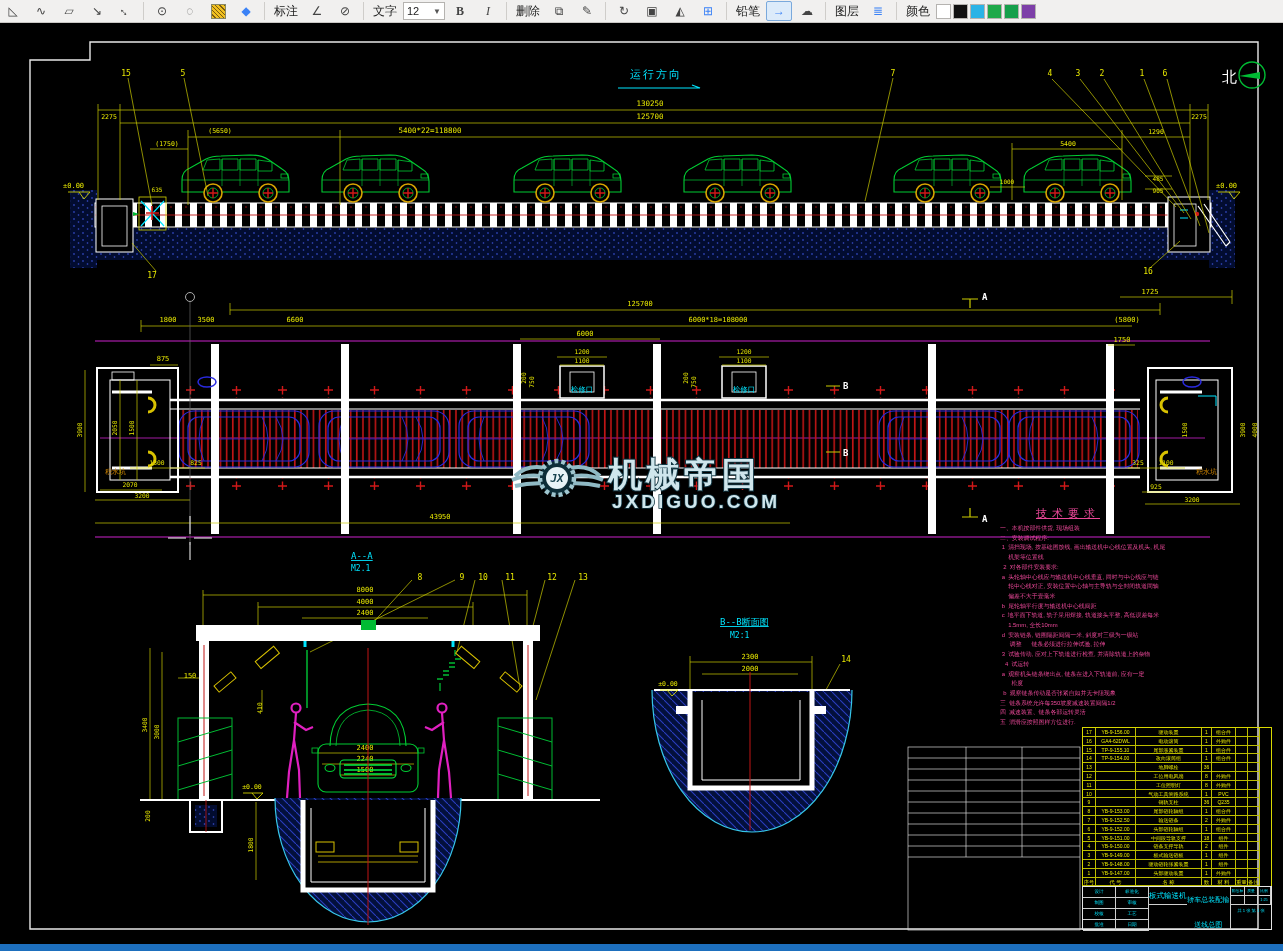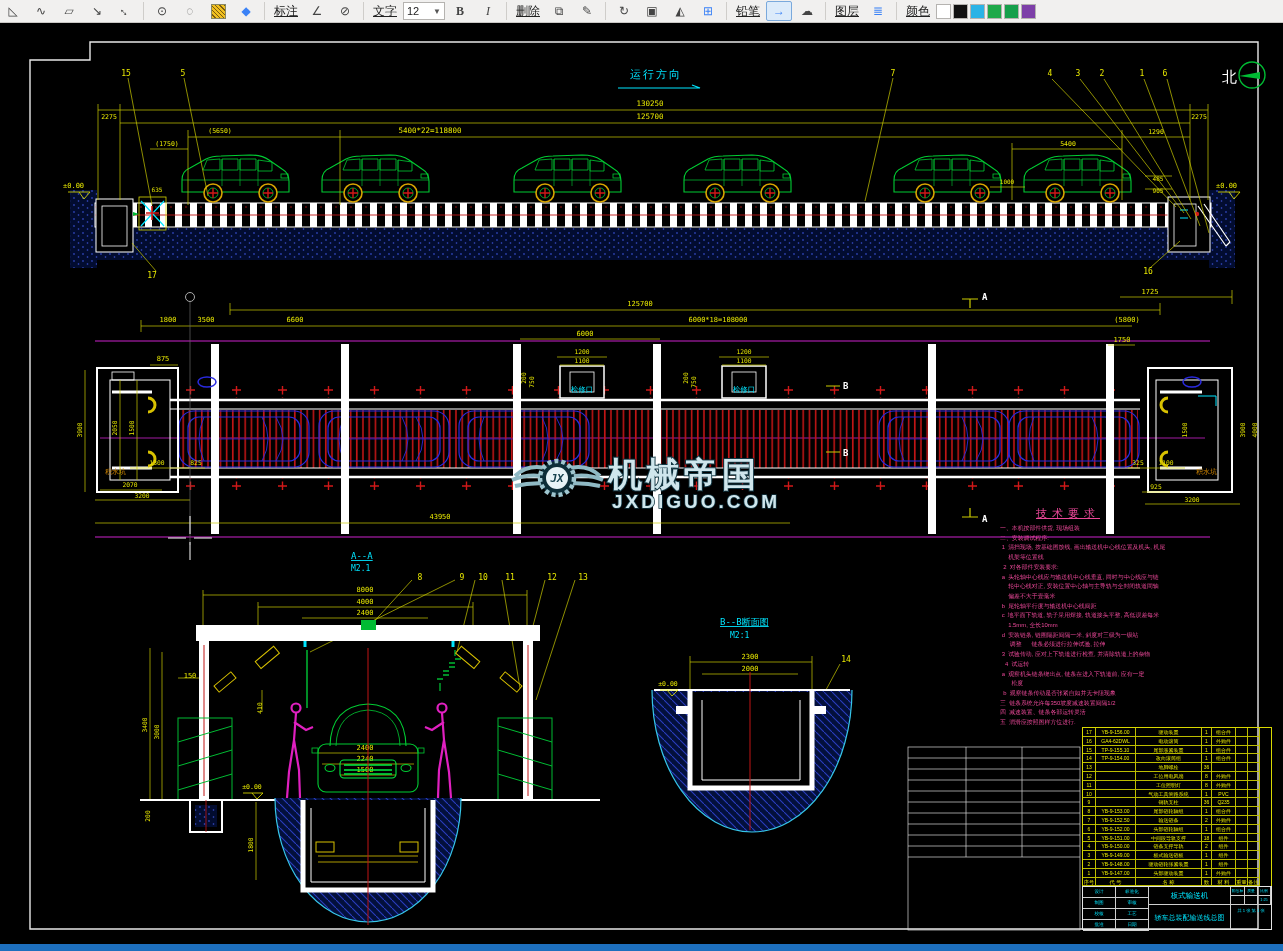--- a/index.html
+++ b/index.html
@@ -6,21 +6,21 @@
   #stage{position:relative;width:1283px;height:951px;background:#000;overflow:hidden;
          font-family:"Liberation Sans",sans-serif;}
   
   #toolbar{position:absolute;left:0;top:0;width:1283px;height:22px;background:#f1f0ef;
            border-bottom:1px solid #c9c7c5;display:flex;align-items:center;gap:2px;
            font-size:12px;color:#222;z-index:5;}
   .tb-sep{width:1px;height:18px;background:#cfcdca;margin:0 3px;}
   .tb-btn{min-width:20px;height:18px;display:flex;align-items:center;justify-content:center;
           font-size:12px;color:#444;border:1px solid transparent;border-radius:2px;padding:0 2px;}
   .tb-btn.sel{border:1px solid #7aa9dc;background:#dcebfa;}
-  .tb-lbl{padding:0 4px;color:#222;text-decoration:underline;}
+  .tb-lbl{padding:0 4px;color:#222;}
   .tb-dd{width:34px;height:16px;background:#fff;border:1px solid #b5b3b0;font-size:11px;
          display:flex;align-items:center;justify-content:space-between;padding:0 3px;}
   .tb-dd .car{font-size:8px;color:#555;}
   .sw{width:13px;height:13px;border:1px solid #b5b3b0;}
   .hatchsq{width:13px;height:13px;border:1px solid #886;background:
            repeating-linear-gradient(45deg,#f0c020 0 2px,#7a5a10 2px 3px);}
   .bold{font-weight:bold;font-family:"Liberation Serif",serif;}
   .ital{font-style:italic;font-family:"Liberation Serif",serif;}
   
   .ov{position:absolute;z-index:3;}
@@ -33,21 +33,21 @@
   .bom-row{display:grid;grid-template-columns:13px 40px 66px 10px 24px 12px 12px;height:8.8px;}
   .bom-row>div{border-right:1px solid #bdbd00;border-bottom:1px solid #bdbd00;color:#e8e800;
         font-size:5px;line-height:8.5px;overflow:hidden;white-space:nowrap;text-align:center;}
   .bom-hd>div{font-size:5.2px;color:#e8e800;}
   
   #tblock{left:1082px;top:886px;width:190px;height:44px;border:1px solid #e5e5e5;
           box-sizing:border-box;display:flex;color:#00e5ff;}
   #tblock .z-left{width:66px;display:grid;grid-template-columns:33px 33px;grid-auto-rows:11px;}
   #tblock .z-left div{border-right:1px solid #cfcfcf;border-bottom:1px solid #cfcfcf;
           font-size:4.6px;line-height:10px;text-align:center;overflow:hidden;}
-  #tblock .z-mid{width:84px;border-right:1px solid #cfcfcf;display:flex;flex-direction:column;}
+  #tblock .z-mid{width:84px;border-right:1px solid #cfcfcf;display:flex;}
   #tblock .z-mid .p1{height:17px;border-bottom:1px solid #cfcfcf;font-size:7.5px;line-height:17px;text-align:center;}
   #tblock .z-mid .p2{flex:1;font-size:7px;line-height:25px;text-align:center;}
   #tblock .z-right{width:40px;display:flex;flex-direction:column;}
   #tblock .z-right .r1{display:grid;grid-template-columns:14px 13px 13px;height:9px;}
   #tblock .z-right .r1 div{border-right:1px solid #cfcfcf;border-bottom:1px solid #cfcfcf;
           font-size:3.8px;line-height:8px;text-align:center;overflow:hidden;}
   #tblock .z-right .r3{flex:1;font-size:4.2px;line-height:12px;text-align:center;}
   
   #statusbar{left:0;top:944px;width:1283px;height:7px;background:#1d6fbd;}
 </style>

